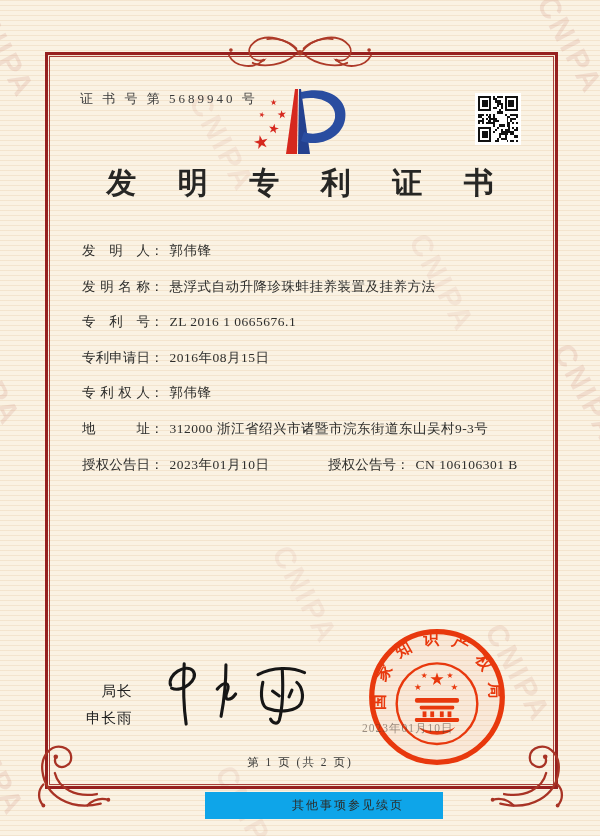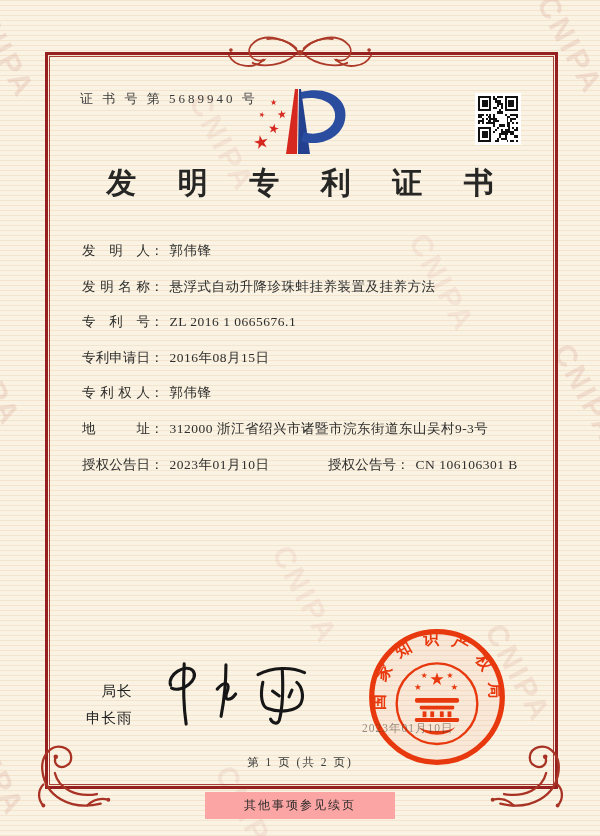--- a/index.html
+++ b/index.html
@@ -69,22 +69,22 @@
   .seal-date{
     position:absolute;left:362px;top:721px;
     font-size:11.5px;color:#4a3c34;opacity:0.55;letter-spacing:1px;z-index:4;
   }
   .page-info{
     position:absolute;left:0;top:755px;width:600px;text-align:center;
     font-size:11.5px;letter-spacing:2px;color:#3a3a38;
   }
   .footer-note-box{
     position:absolute;left:205px;top:792px;width:190px;height:27px;
-    background:#fca5a5;z-index:3;
-    display:flex;align-items:center;justify-content:center;
+    background:#0ea5e9;z-index:3;
+    display:flex;align-items:center;justify-content:center;padding-left:48px;
   }
   .footer-note{
     font-size:12px;letter-spacing:2px;color:#2c2c2a;
   }
   .ornament-top{position:absolute;left:200px;top:26px;z-index:4;}
   .ornament-bl{position:absolute;left:30px;top:733px;z-index:4;}
   .ornament-br{position:absolute;left:485px;top:733px;z-index:4;transform:scaleX(-1);}
 </style>
 </head>
 <body>

